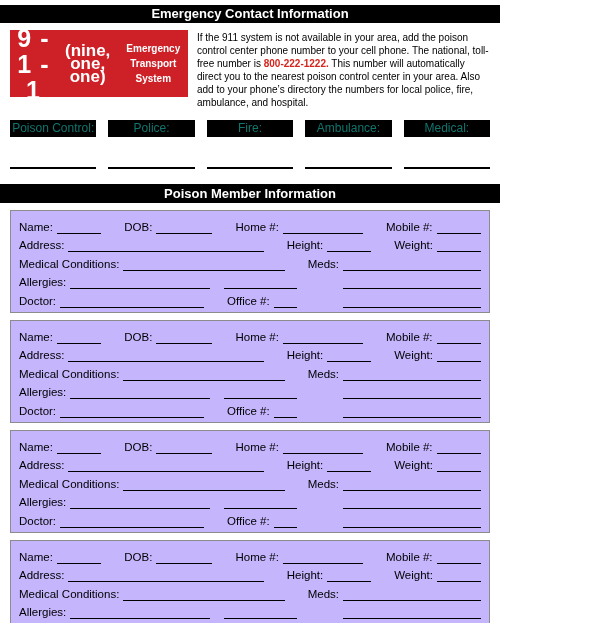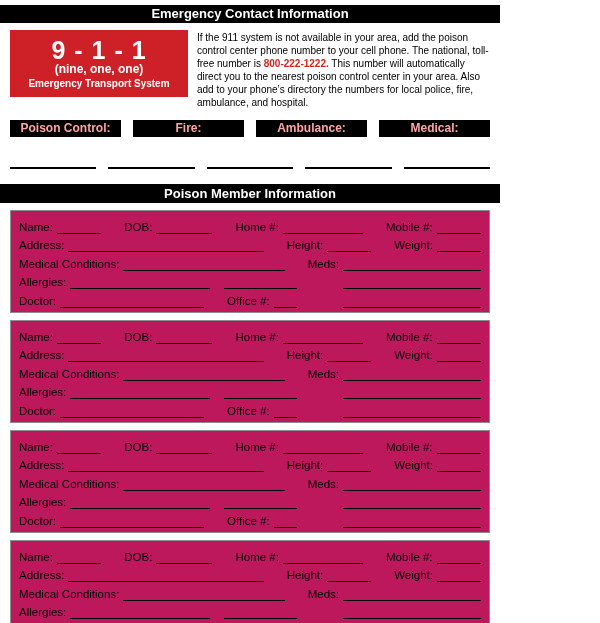--- a/index.html
+++ b/index.html
@@ -14,45 +14,45 @@
     background:var(--bar-black,#000);color:#fff;font-weight:bold;
     text-align:center;font-size:13px;line-height:18px;height:18px;
   }
   .top-bar{margin-top:5px;}
   .fmi-bar{margin-top:15px;height:19px;line-height:19px;}
 
   
   .intro{display:flex;margin:7px 10px 0 10px;gap:9px;align-items:flex-start;}
   .red-box{
     width:178px;min-width:178px;height:67px;background:var(--accent-red,#CE2127);
-    color:#fff;display:flex;flex-direction:column;justify-content:center;
+    color:#fff;display:flex;flex-direction:row;justify-content:center;
     align-items:center;text-align:center;font-weight:bold;
   }
   .red-box .big{font-size:25px;line-height:26px;letter-spacing:1px;}
-  .red-box .small{font-size:12px;line-height:13px;}
+  .red-box .small{font-size:17px;line-height:13px;}
   .red-box .med{font-size:10px;line-height:15px;}
   .intro-text{
     flex:1;font-size:10px;line-height:13px;padding-top:1px;
   }
   .phone-red{color:var(--phone-red,#D2251D);font-weight:bold;}
 
   
   .contact-bars{display:flex;gap:12px;margin:11px 10px 0 10px;}
   .contact-bars .cbar{
-    flex:1;background:var(--bar-black,#000);color:#fca5a5;font-weight:bold;
+    flex:1;background:var(--bar-black,#000);color:#0f766e;font-weight:normal;
     font-size:12px;text-align:center;height:17px;line-height:17px;
   }
   .contact-lines{display:flex;gap:12px;margin:30px 10px 0 10px;}
   .contact-lines .cline{flex:1;border-bottom:2px solid #000;height:2px;}
 
   
   .member-list{margin:0 10px;}
   .member-block{
     border:1px solid #8c8c8c;margin-top:7px;padding:4px 8px 4px 8px;
-    background:#be185d;
+    background:#c4b5fd;
   }
   .row{display:flex;align-items:flex-end;height:18.6px;}
   .lbl{white-space:nowrap;font-size:11.5px;line-height:14px;}
   .ml{margin-left:10px;padding-left:13px;}
   .line{border-bottom:1.5px solid #000;height:13px;margin-left:4px;}
   .flexline{flex:1;}
   .w56{width:56px;}  .w80{width:80px;}  .w44{width:44px;}
   .w138{width:138px;min-width:138px;} .w140{width:140px;} .w144{width:144px;}
   .mid-line{margin-left:14px;}
   .right-line{margin-left:46px;}
@@ -68,20 +68,21 @@
     <div class="red-box">
       <div class="big">9 - 1 - 1</div>
       <div class="small">(nine, one, one)</div>
       <div class="med">Emergency Transport System</div>
     </div>
     <div class="intro-text"><span>If the 911 system is not available in your area, add the poison control center phone number to your cell phone. The national, toll-free number is </span><span class="phone-red">800-222-1222.</span><span> This number will automatically direct you to the nearest poison control center in your area. Also add to your phone’s directory the numbers for local police, fire, ambulance, and hospital.</span></div>
   </div>
 
   <div class="contact-bars">
     <div class="cbar">Poison Control:</div>
+    <div class="cbar">Police:</div>
     <div class="cbar">Fire:</div>
     <div class="cbar">Ambulance:</div>
     <div class="cbar">Medical:</div>
   </div>
 
   <div class="contact-lines">
     <div class="cline"></div>
     <div class="cline"></div>
     <div class="cline"></div>
     <div class="cline"></div>

